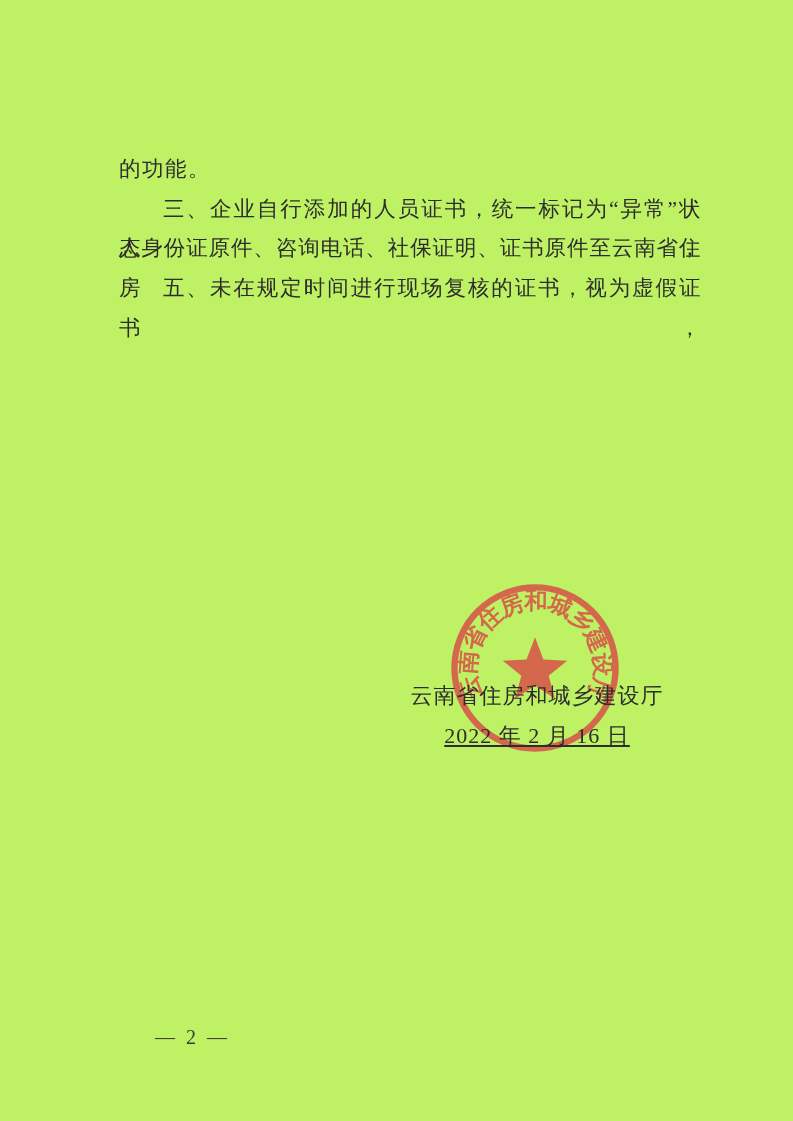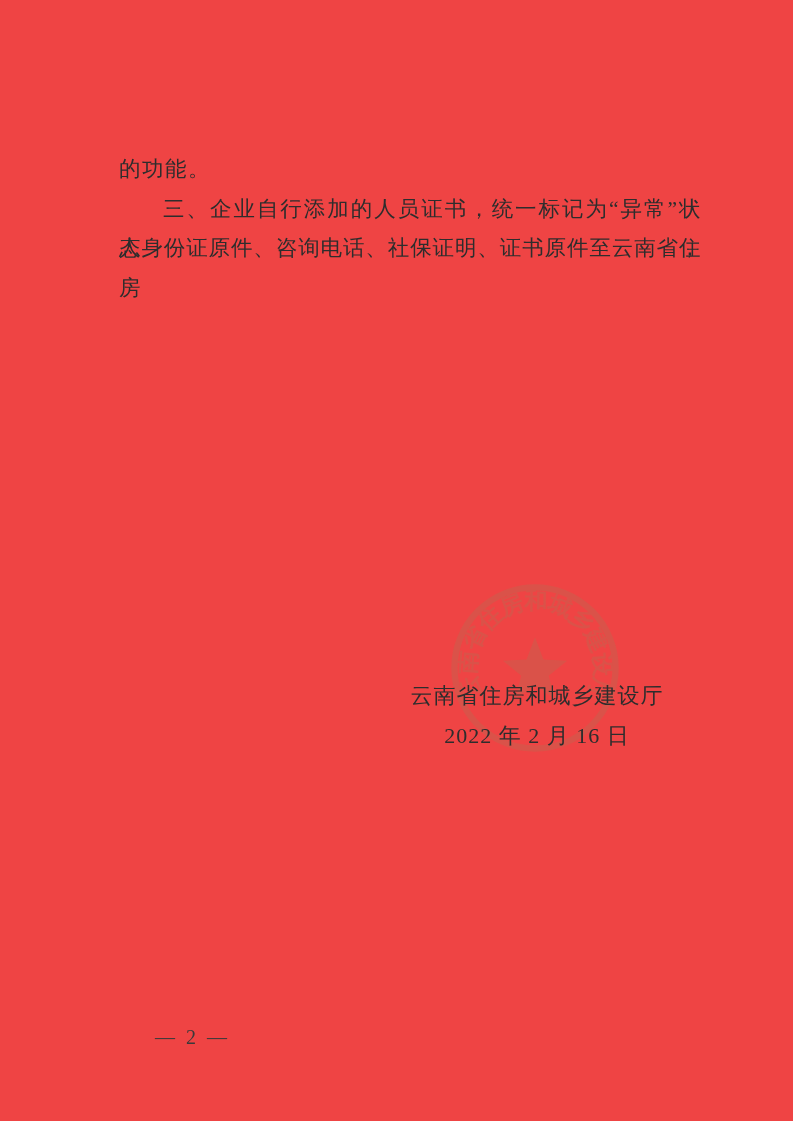--- a/index.html
+++ b/index.html
@@ -5,21 +5,21 @@
   html, body {
     margin: 0;
     padding: 0;
     background: #e8e8e8;
   }
   .page {
     position: relative;
     width: 793px;
     height: 1121px;
     margin: 0 auto;
-    background: #ef4444;
+    background: #bef264;
     overflow: hidden;
     font-family: "Liberation Serif", "DejaVu Serif", serif;
     color: #2d2d2d;
   }
   
   .body-text {
     position: absolute;
     top: 150px;
     left: 119px;
     width: 582px;
@@ -76,40 +76,42 @@
     font-size: 22px;
     letter-spacing: 1px;
     line-height: 40px;
     height: 40px;
   }
   .sig-date {
     font-size: 22px;
     letter-spacing: 1px;
     line-height: 40px;
     height: 40px;
+    text-decoration: underline;
   }
 
   .page-number {
     position: absolute;
     left: 155px;
     top: 1026px;
     font-size: 20px;
     letter-spacing: 3px;
     color: #3a3a3a;
   }
 </style>
 </head>
 <body>
 
 <div class="page">
 
   <main class="body-text">
     <p class="line">的功能。</p>
     <p class="line indent fill">三、企业自行添加的人员证书，统一标记为“异常”状态，</p>
     <p class="line fill">人身份证原件、咨询电话、社保证明、证书原件至云南省住房</p>
+    <p class="line indent fill">五、未在规定时间进行现场复核的证书，视为虚假证书，</p>
   </main>
 
   <div class="seal">
     <svg viewBox="0 0 200 200">
       <circle class="seal-ring" cx="100" cy="100" r="76" stroke="#d8554a"></circle>
       <path id="sealArc" d="M 51.5 128 A 56 56 0 1 1 148.5 128" fill="none"></path>
       <text class="seal-arc-text" fill="#d8554a">
         <textPath href="#sealArc" startOffset="2">云南省住房和城乡建设厅</textPath>
       </text>
       <polygon class="seal-star" fill="#d8554a" points="100,71 108,92 130.4,93.1 112.9,107.2 118.8,128.9 100,116.6 81.2,128.9 87.1,107.2 69.6,93.1 92,92"></polygon>

